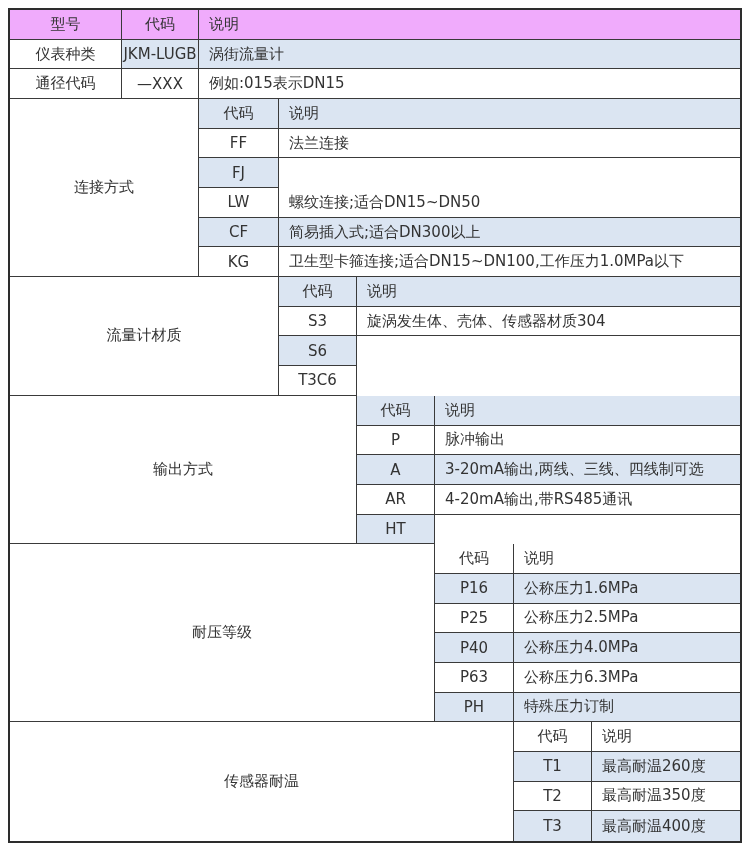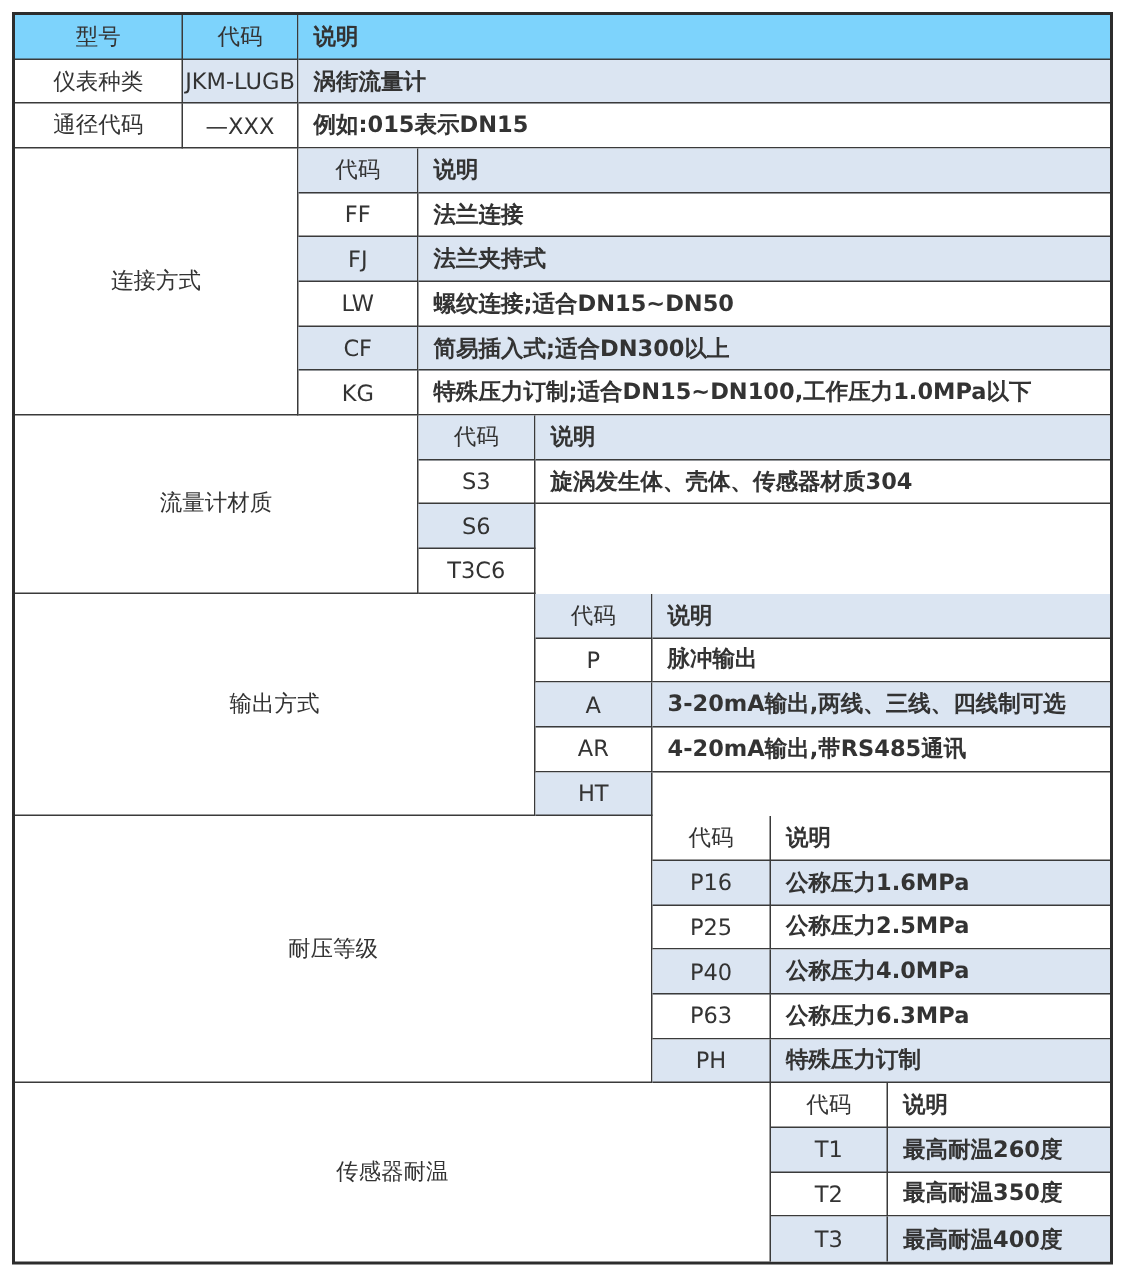--- a/index.html
+++ b/index.html
@@ -26,22 +26,22 @@
   .c {
     border-right: 1px solid #3a3a3a;
     border-bottom: 1px solid #3a3a3a;
     display: flex;
     align-items: center;
     overflow: hidden;
     white-space: nowrap;
     box-sizing: border-box;
   }
   .center { justify-content: center; }
-  .left   { padding-left: 10px; justify-content: flex-start; font-weight: bold; }
-  .hdr    { background: #7dd3fc; }
+  .left   { padding-left: 10px; justify-content: flex-start; }
+  .hdr    { background: #f0abfc; }
   .blue   { background: #dbe5f2; }
   .no-r   { border-right: none; }
   .no-b   { border-bottom: none; }
 </style>
 </head>
 <body>
 
 <div class="tbl">
 
   <div class="c center hdr" style="grid-column:1;grid-row:1">型号</div>
@@ -57,30 +57,29 @@
   <div class="c left no-r" style="grid-column:3 / -1;grid-row:3">例如:015表示DN15</div>
 
   <div class="c center" style="grid-column:1 / 3;grid-row:4 / 10">连接方式</div>
   <div class="c center blue" style="grid-column:3;grid-row:4">代码</div>
   <div class="c left blue no-r" style="grid-column:4 / -1;grid-row:4">说明</div>
 
   <div class="c center" style="grid-column:3;grid-row:5">FF</div>
   <div class="c left no-r" style="grid-column:4 / -1;grid-row:5">法兰连接</div>
 
   <div class="c center blue" style="grid-column:3;grid-row:6">FJ</div>
-  <div class="c left blue no-r" style="grid-column:4 / -1;grid-row:6">法兰夹持式</div>
 
   <div class="c center" style="grid-column:3;grid-row:7">LW</div>
   <div class="c left no-r" style="grid-column:4 / -1;grid-row:7">螺纹连接;适合DN15~DN50</div>
 
   <div class="c center blue" style="grid-column:3;grid-row:8">CF</div>
   <div class="c left blue no-r" style="grid-column:4 / -1;grid-row:8">简易插入式;适合DN300以上</div>
 
   <div class="c center" style="grid-column:3;grid-row:9">KG</div>
-  <div class="c left no-r" style="grid-column:4 / -1;grid-row:9">特殊压力订制;适合DN15~DN100,工作压力1.0MPa以下</div>
+  <div class="c left no-r" style="grid-column:4 / -1;grid-row:9">卫生型卡箍连接;适合DN15~DN100,工作压力1.0MPa以下</div>
 
   <div class="c center" style="grid-column:1 / 4;grid-row:10 / 14">流量计材质</div>
   <div class="c center blue" style="grid-column:4;grid-row:10">代码</div>
   <div class="c left blue no-r" style="grid-column:5 / -1;grid-row:10">说明</div>
 
   <div class="c center" style="grid-column:4;grid-row:11">S3</div>
   <div class="c left no-r" style="grid-column:5 / -1;grid-row:11">旋涡发生体、壳体、传感器材质304</div>
 
   <div class="c center blue" style="grid-column:4;grid-row:12">S6</div>
 

